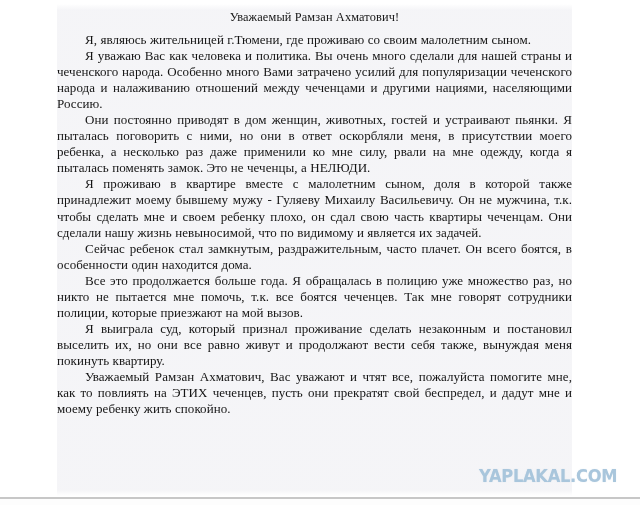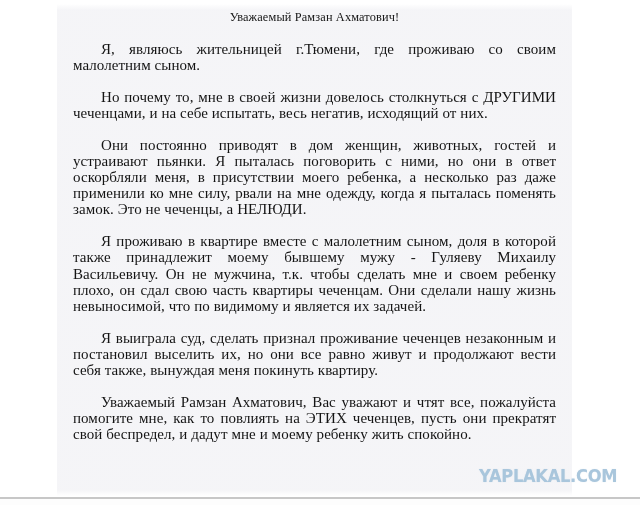--- a/index.html
+++ b/index.html
@@ -50,22 +50,22 @@
     text-align: center;
     font-size: 12.3px;
     line-height: 16px;
     margin-top: 9px;
     margin-bottom: 7px;
     letter-spacing: 0.15px;
     white-space: nowrap;
   }
 
   p.para {
-    margin: 16px;
-    font-size: 15px;
+    margin: 0;
+    font-size: 13px;
     line-height: 16.05px;
     text-align: justify;
     text-indent: 28px;
     letter-spacing: 0.05px;
     word-spacing: 0.1px;
     -webkit-hyphens: none;
     hyphens: none;
   }
 
   
@@ -107,24 +107,26 @@
 
 <div id="page">
 
   <div id="scan-tint"></div>
 
   <div id="doc">
 
     <div id="title">Уважаемый Рамзан Ахматович!</div>
 
     <p class="para">Я, являюсь жительницей г.Тюмени, где проживаю со своим малолетним сыном.</p>
-    <p class="para">Но почему то, мне в своей жизни довелось столкнуться с ДРУГИМИ чеченцами, и на себе испытать, весь негатив, исходящий от них.</p>
+    <p class="para">Я уважаю Вас как человека и политика. Вы очень много сделали для нашей страны и чеченского народа. Особенно много Вами затрачено усилий для популяризации чеченского народа и налаживанию отношений между чеченцами и другими нациями, населяющими Россию.</p>
     <p class="para">Они постоянно приводят в дом женщин, животных, гостей и устраивают пьянки. Я пыталась поговорить с ними, но они в ответ оскорбляли меня, в присутствии моего ребенка, а несколько раз даже применили ко мне силу, рвали на мне одежду, когда я пыталась поменять замок. Это не чеченцы, а НЕЛЮДИ.</p>
     <p class="para">Я проживаю в квартире вместе с малолетним сыном, доля в которой также принадлежит моему бывшему мужу  - Гуляеву Михаилу Васильевичу. Он не мужчина, т.к. чтобы сделать мне и своем ребенку плохо, он сдал свою часть квартиры чеченцам. Они сделали нашу жизнь невыносимой, что по видимому и является их задачей.</p>
-    <p class="para">Я выиграла суд, сделать признал проживание чеченцев незаконным и постановил выселить их, но они все равно живут и продолжают вести себя также, вынуждая меня покинуть квартиру.</p>
+    <p class="para">Сейчас ребенок стал замкнутым, раздражительным, часто плачет. Он всего боятся, в особенности один находится дома.</p>
+    <p class="para">Все это продолжается больше года. Я обращалась в полицию уже множество раз, но никто не пытается мне помочь, т.к. все боятся чеченцев. Так мне говорят сотрудники полиции, которые приезжают на мой вызов.</p>
+    <p class="para">Я выиграла суд, который признал проживание сделать незаконным и постановил выселить их, но они все равно живут и продолжают вести себя также, вынуждая меня покинуть квартиру.</p>
     <p class="para">Уважаемый Рамзан Ахматович, Вас уважают и чтят все, пожалуйста помогите мне, как то повлиять на ЭТИХ  чеченцев, пусть они прекратят свой беспредел, и дадут мне и моему ребенку жить спокойно.</p>
 
   </div>
 
   <div id="watermark">YAPLAKAL.COM</div>
 
   <div id="bottom-rule"></div>
   <div id="bottom-strip"></div>
 
 </div>

